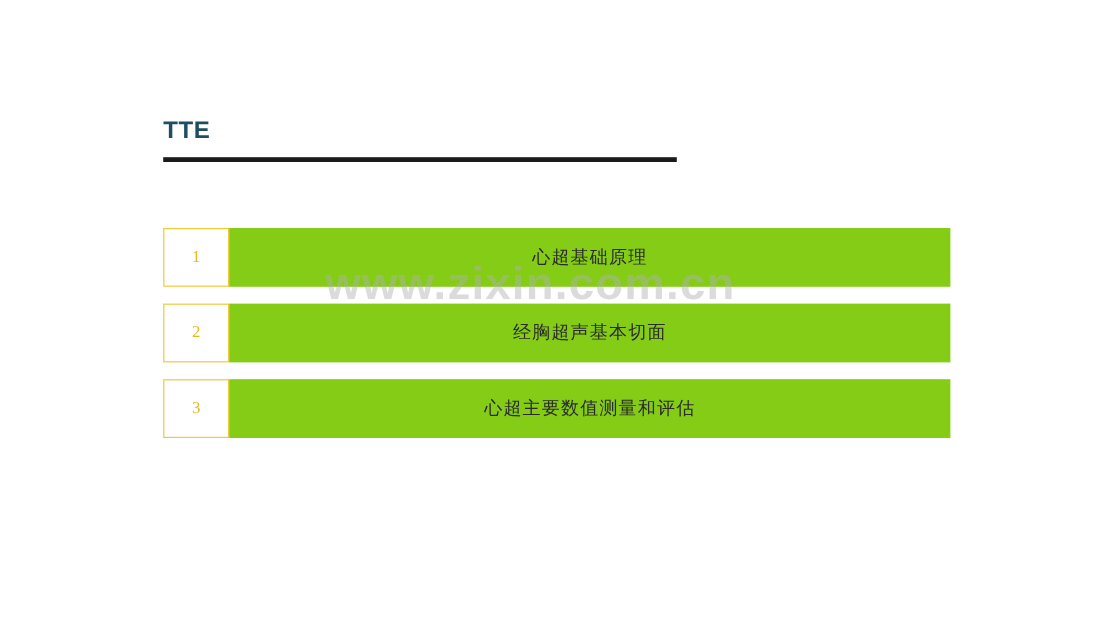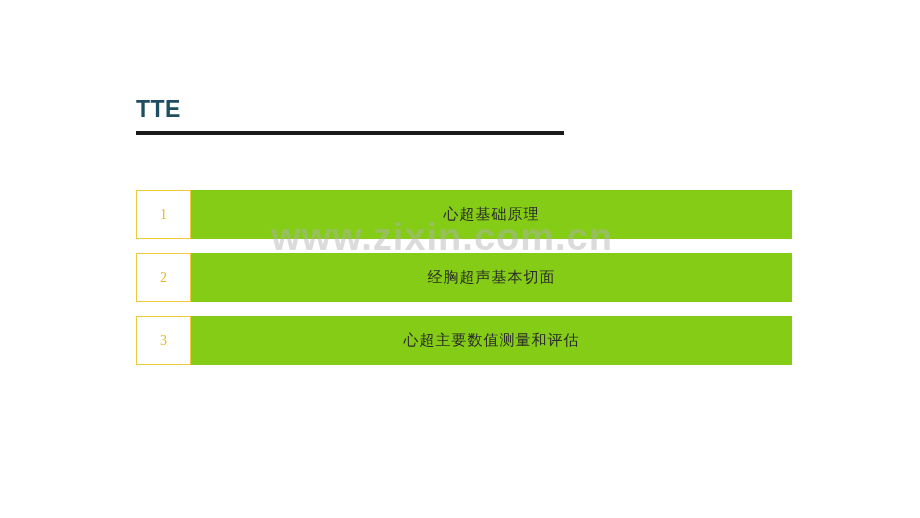--- a/index.html
+++ b/index.html
@@ -18,21 +18,21 @@
     width: 920px;
     height: 518px;
     background: #ffffff;
   }
 
   
   .title {
     position: absolute;
     left: 136px;
     top: 93px;
-    font-size: 23px;
+    font-size: 20px;
     font-weight: bold;
     color: #1f4e62;
     letter-spacing: 0.5px;
     line-height: 32px;
   }
   .title-rule {
     position: absolute;
     left: 136px;
     top: 131px;
     width: 428px;

